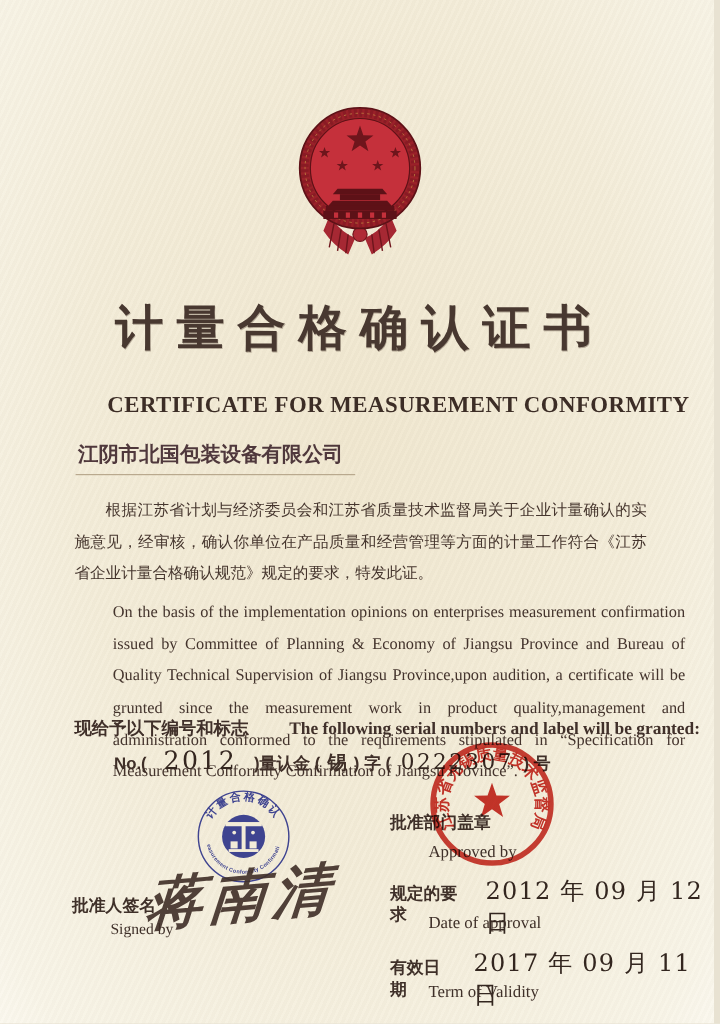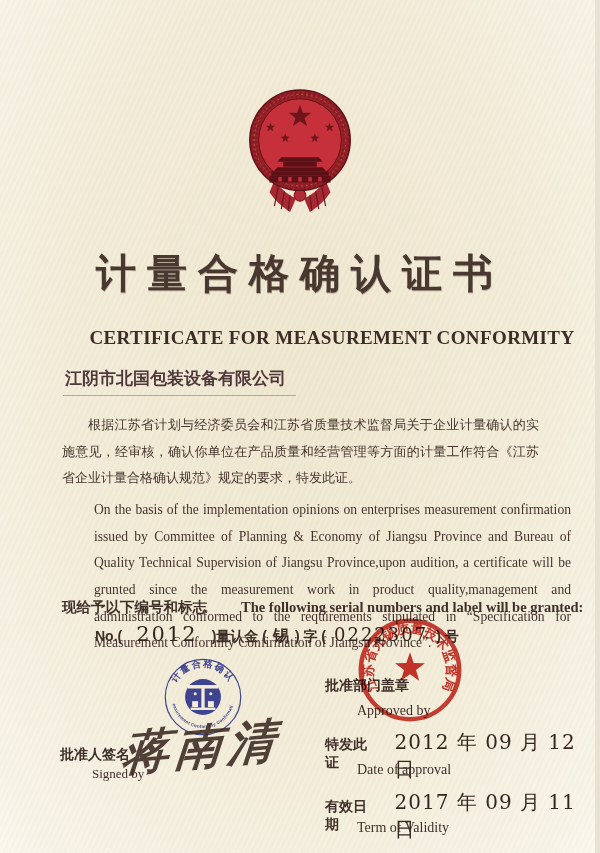--- a/index.html
+++ b/index.html
@@ -161,21 +161,21 @@
       <circle cx="58.5" cy="46.5" r="1.7"></circle>
       <rect x="38.2" y="54.5" width="6.4" height="6.4"></rect>
       <rect x="55.4" y="54.5" width="6.4" height="6.4"></rect>
     </g>
   </svg>
 
   <div class="abs right-col dept-label">批准部门盖章</div>
   <div class="abs right-col approved-by serif">Approved by</div>
 
   <div class="abs right-col date-row">
-    <span class="lbl">特发此证</span>
+    <span class="lbl">规定的要求</span>
     <span class="val">2012 年 09 月 12 日</span>
   </div>
   <div class="abs right-col date-en serif">Date of approval</div>
 
   <div class="abs right-col date-row valid-row">
     <span class="lbl">有效日期</span>
     <span class="val">2017 年 09 月 11 日</span>
   </div>
   <div class="abs right-col valid-en serif">Term of Validity</div>
 

